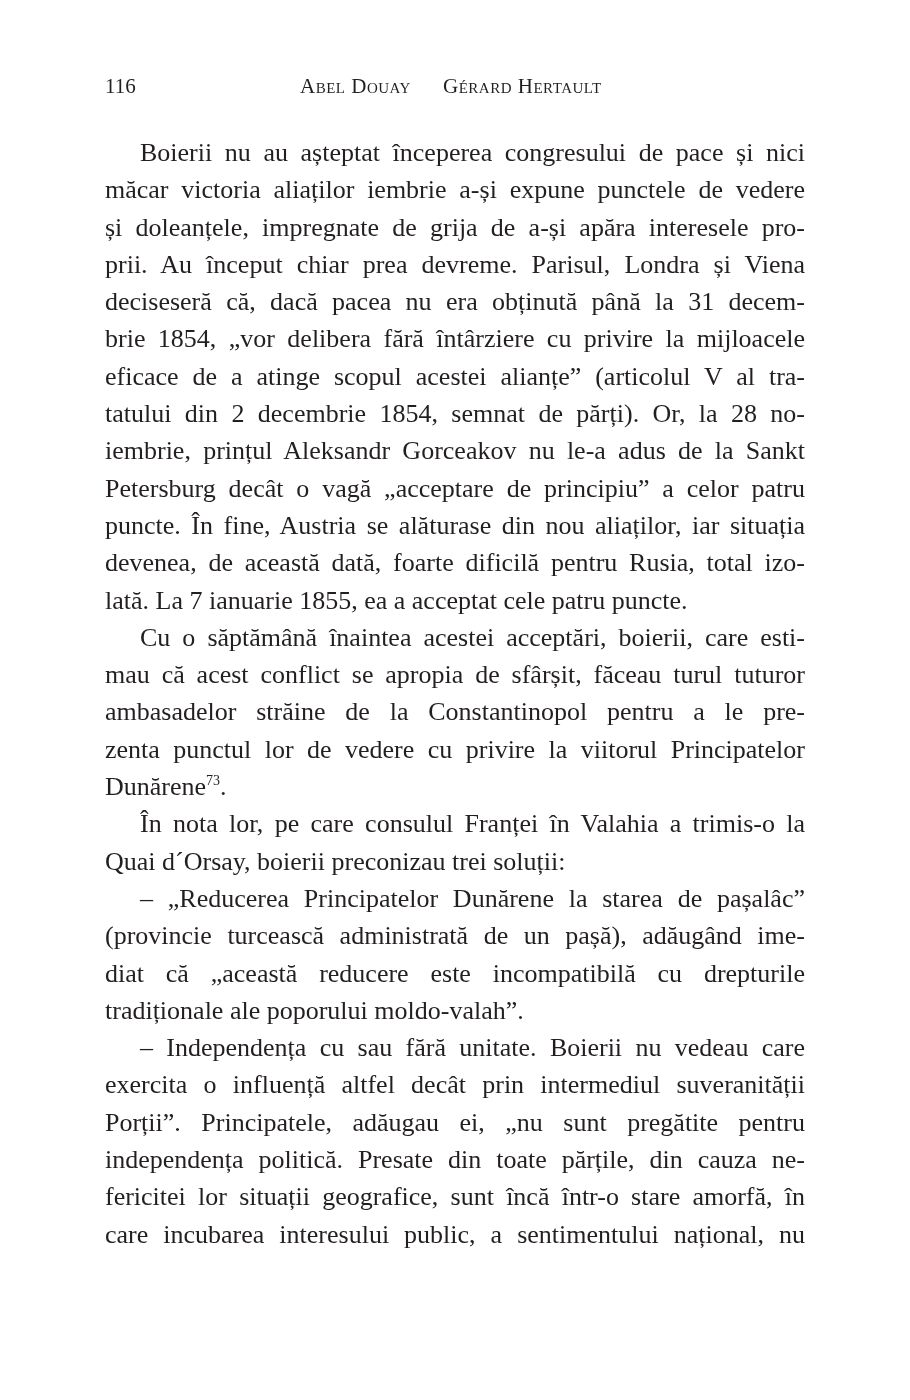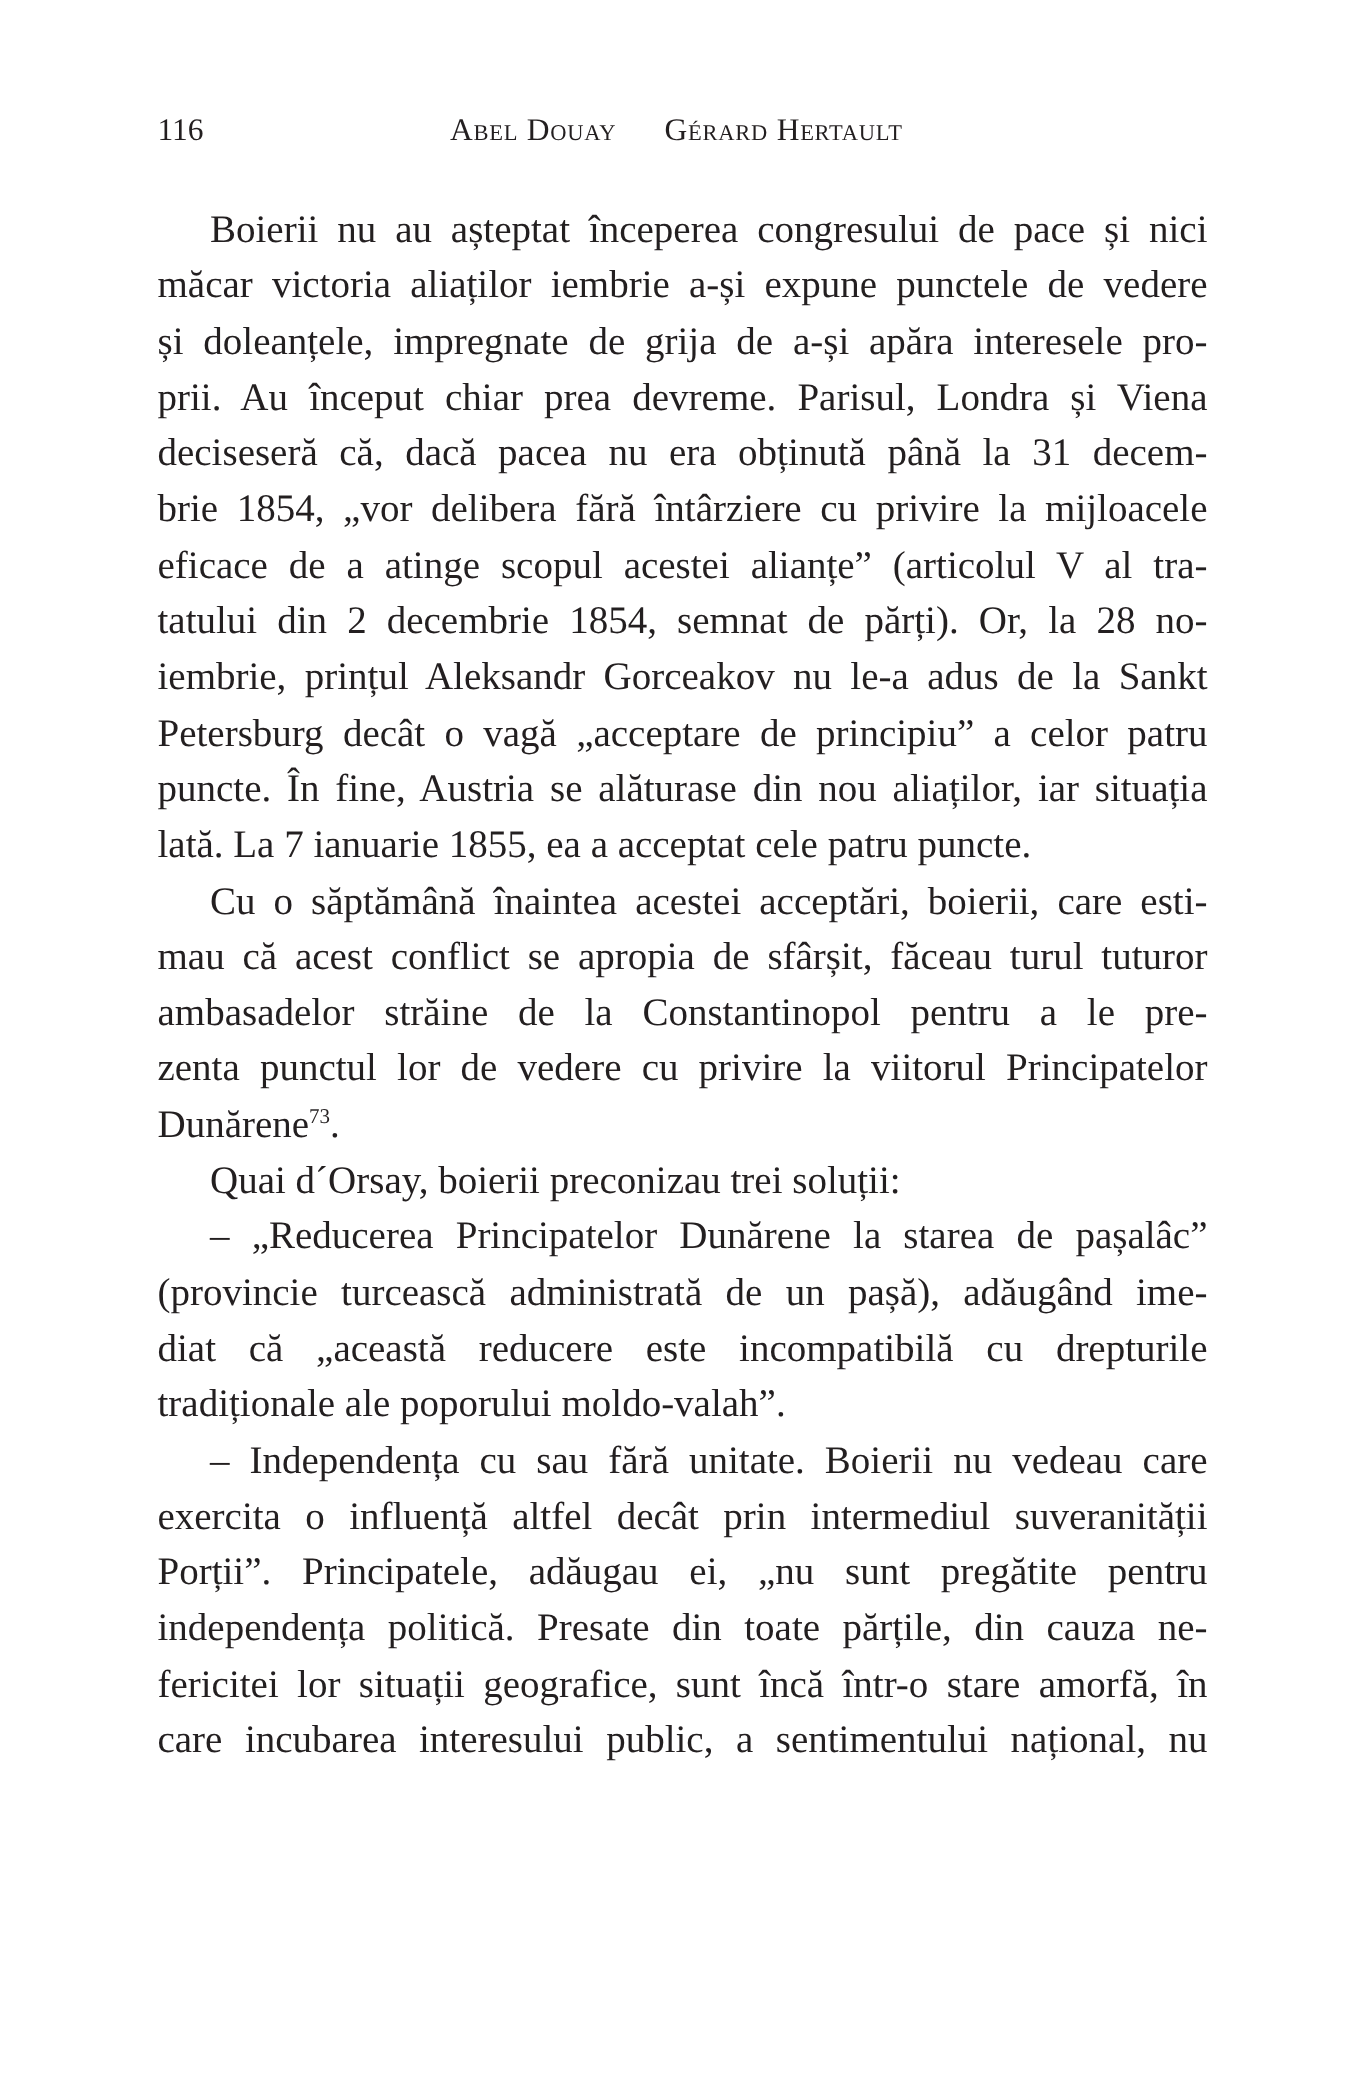--- a/index.html
+++ b/index.html
@@ -36,30 +36,32 @@
       <span class="line">măcar victoria aliaților iembrie a-și expune punctele de vedere</span>
       <span class="line">și doleanțele, impregnate de grija de a-și apăra interesele pro-</span>
       <span class="line">prii. Au început chiar prea devreme. Parisul, Londra și Viena</span>
       <span class="line">deciseseră că, dacă pacea nu era obținută până la 31 decem-</span>
       <span class="line">brie 1854, „vor delibera fără întârziere cu privire la mijloacele</span>
       <span class="line">eficace de a atinge scopul acestei alianțe” (articolul V al tra-</span>
       <span class="line">tatului din 2 decembrie 1854, semnat de părți). Or, la 28 no-</span>
       <span class="line">iembrie, prințul Aleksandr Gorceakov nu le-a adus de la Sankt</span>
       <span class="line">Petersburg decât o vagă „acceptare de principiu” a celor patru</span>
       <span class="line">puncte. În fine, Austria se alăturase din nou aliaților, iar situația</span>
+      <span class="line">devenea, de această dată, foarte dificilă pentru Rusia, total izo-</span>
       <span class="line last">lată. La 7 ianuarie 1855, ea a acceptat cele patru puncte.</span>
     </p>
     <p class="para">
       <span class="line">Cu o săptămână înaintea acestei acceptări, boierii, care esti-</span>
       <span class="line">mau că acest conflict se apropia de sfârșit, făceau turul tuturor</span>
       <span class="line">ambasadelor străine de la Constantinopol pentru a le pre-</span>
       <span class="line">zenta punctul lor de vedere cu privire la viitorul Principatelor</span>
       <span class="line last"><span>Dunărene</span><sup>73</sup><span>.</span></span>
     </p>
     <p class="para">
+      <span class="line">În nota lor, pe care consulul Franței în Valahia a trimis-o la</span>
       <span class="line last">Quai d´Orsay, boierii preconizau trei soluții:</span>
     </p>
     <p class="para">
       <span class="line">– „Reducerea Principatelor Dunărene la starea de pașalâc”</span>
       <span class="line">(provincie turcească administrată de un pașă), adăugând ime-</span>
       <span class="line">diat că „această reducere este incompatibilă cu drepturile</span>
       <span class="line last">tradiționale ale poporului moldo-valah”.</span>
     </p>
     <p class="para">
       <span class="line">– Independența cu sau fără unitate. Boierii nu vedeau care</span>

